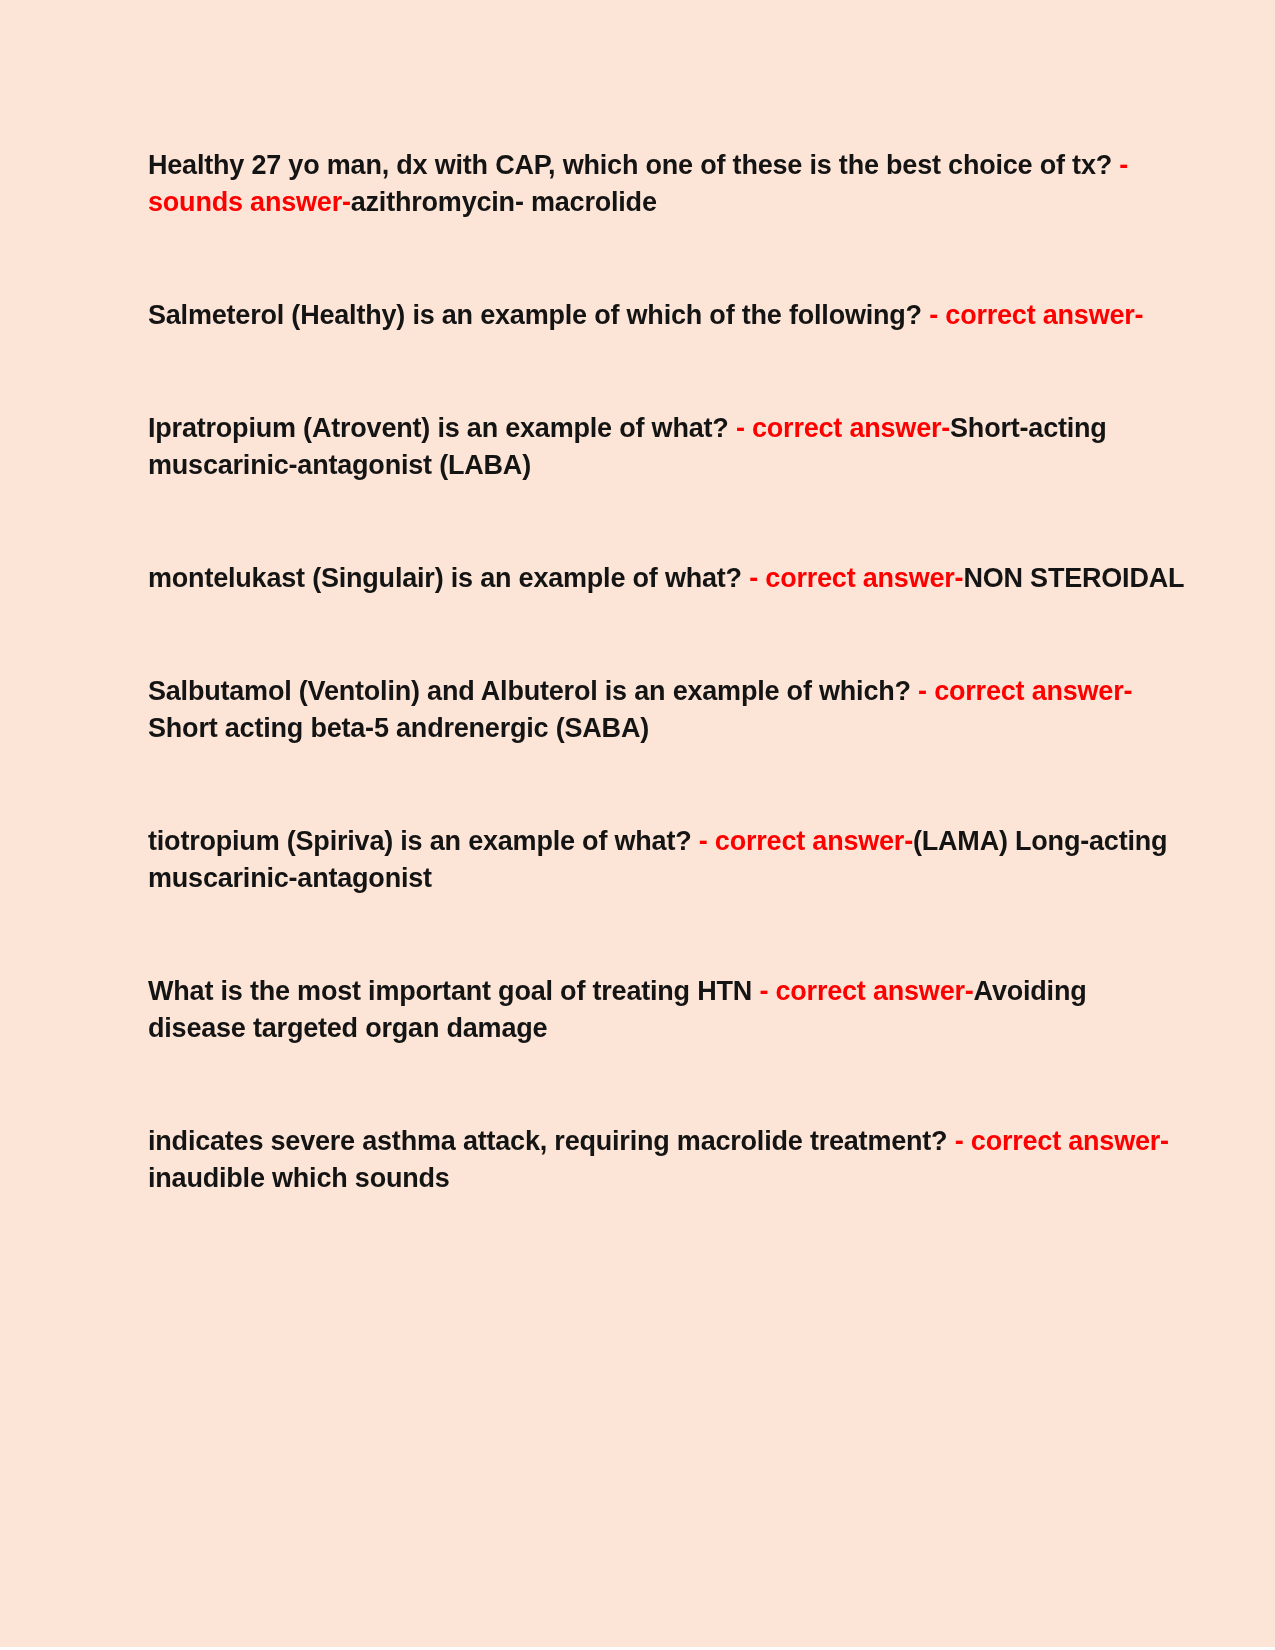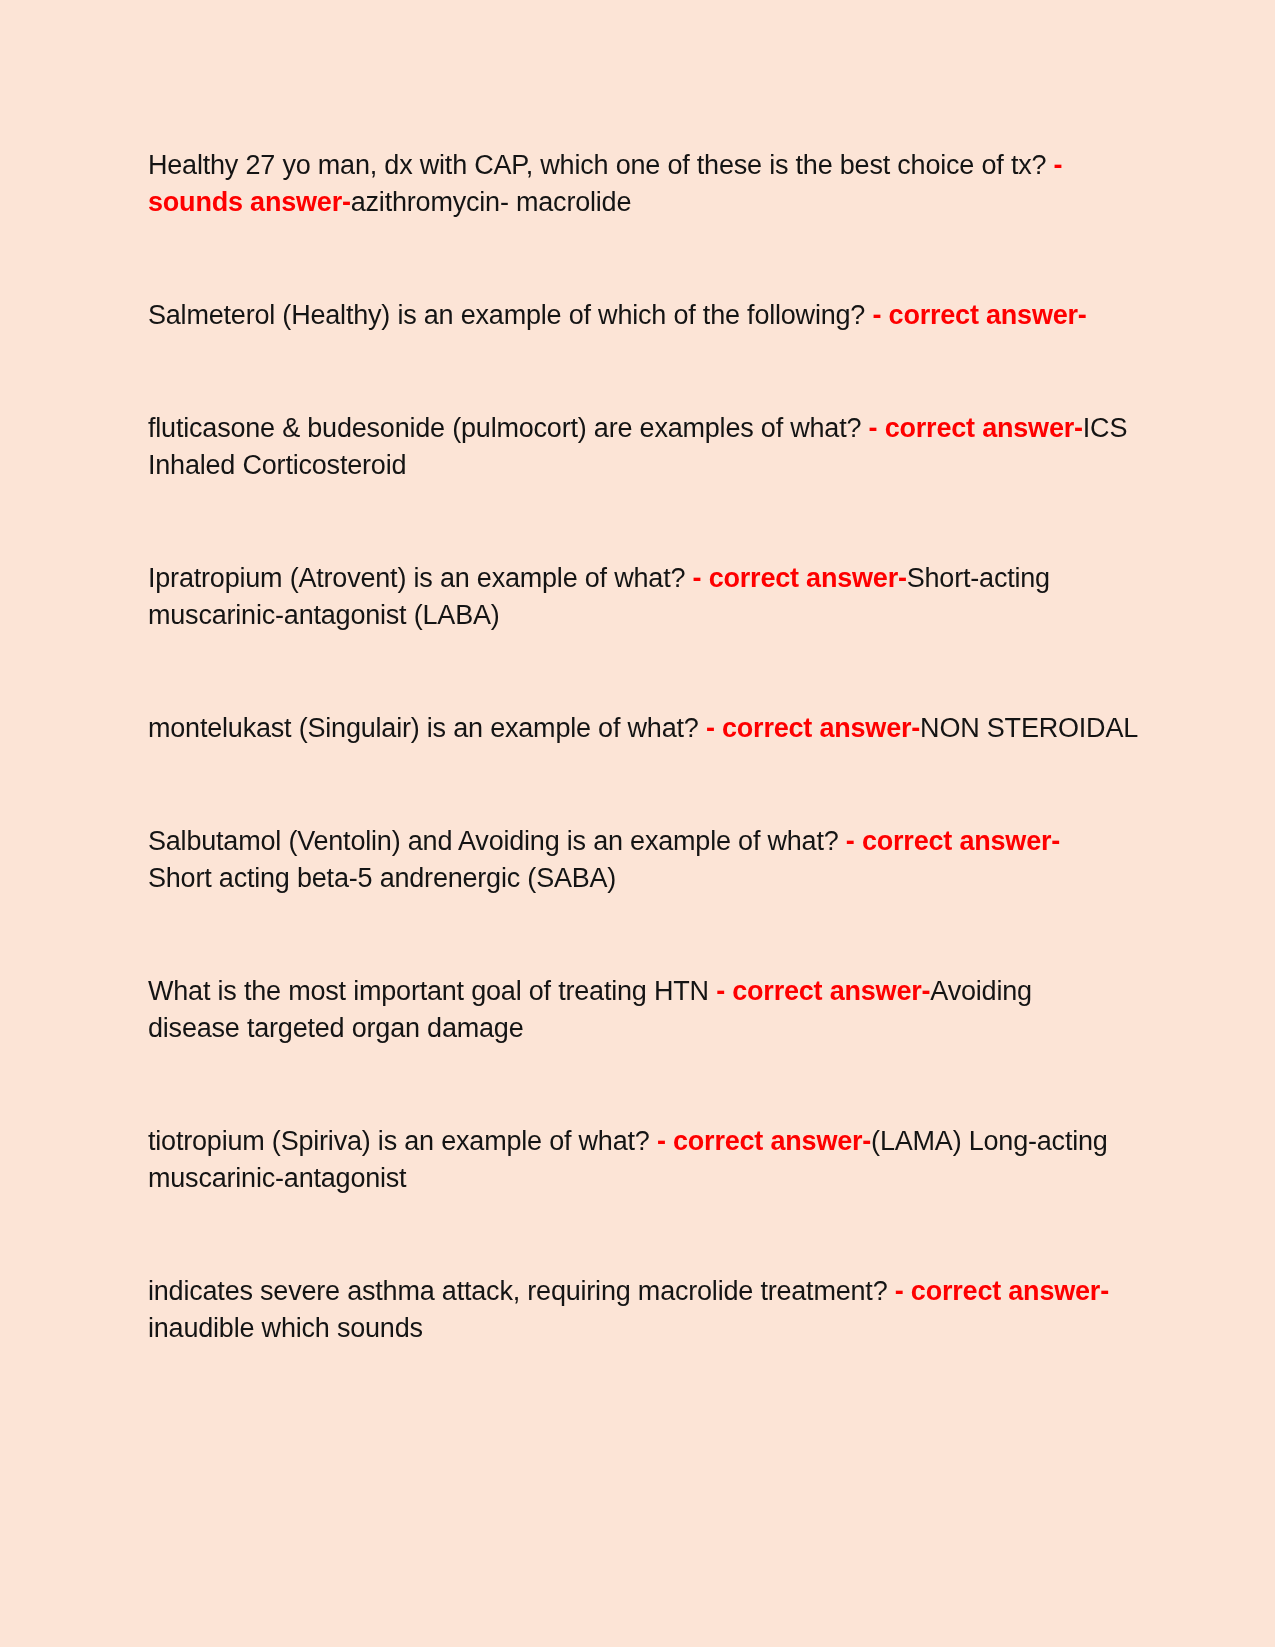--- a/index.html
+++ b/index.html
@@ -31,21 +31,21 @@
   }
   .qa-line {
     font-size: 27px;
     line-height: 37px;
     white-space: nowrap;
     color: var(--ink, #141414);
     letter-spacing: -0.2px;
   }
   .seg-q, .seg-a {
     color: var(--ink, #141414);
-    font-weight: 400;
+    font-weight: 700;
   }
   .seg-m {
     color: var(--red, #ff0000);
     font-weight: 700;
   }
   .page-bottom-edge {
     position: absolute;
     left: 0;
     bottom: 0;
     width: 100%;
@@ -59,41 +59,37 @@
 <div class="page">
   <div class="qa-list" id="qa-list">
       <div class="qa-item">
         <div class="qa-line"><span class="seg-q">Healthy 27 yo man, dx with CAP, which one of these is the best choice of tx? </span><span class="seg-m">-</span></div>
         <div class="qa-line"><span class="seg-m">sounds answer-</span><span class="seg-a">azithromycin- macrolide</span></div>
       </div>
       <div class="qa-item">
         <div class="qa-line"><span class="seg-q">Salmeterol (Healthy) is an example of which of the following? </span><span class="seg-m">- correct answer-</span></div>
       </div>
       <div class="qa-item">
-        <div class="qa-line"><span class="seg-q">fluticasone &amp; budesonide (pulmocort) are examples of what? </span><span class="seg-m">- correct answer-</span><span class="seg-a">ICS</span></div>
-        <div class="qa-line"><span class="seg-a">Inhaled Corticosteroid</span></div>
-      </div>
-      <div class="qa-item">
         <div class="qa-line"><span class="seg-q">Ipratropium (Atrovent) is an example of what? </span><span class="seg-m">- correct answer-</span><span class="seg-a">Short-acting</span></div>
         <div class="qa-line"><span class="seg-a">muscarinic-antagonist (LABA)</span></div>
       </div>
       <div class="qa-item">
         <div class="qa-line"><span class="seg-q">montelukast (Singulair) is an example of what? </span><span class="seg-m">- correct answer-</span><span class="seg-a">NON STEROIDAL</span></div>
       </div>
       <div class="qa-item">
-        <div class="qa-line"><span class="seg-q">Salbutamol (Ventolin) and Avoiding is an example of what? </span><span class="seg-m">- correct answer-</span></div>
+        <div class="qa-line"><span class="seg-q">Salbutamol (Ventolin) and Albuterol is an example of which? </span><span class="seg-m">- correct answer-</span></div>
         <div class="qa-line"><span class="seg-a">Short acting beta-5 andrenergic (SABA)</span></div>
+      </div>
+      <div class="qa-item">
+        <div class="qa-line"><span class="seg-q">tiotropium (Spiriva) is an example of what? </span><span class="seg-m">- correct answer-</span><span class="seg-a">(LAMA) Long-acting</span></div>
+        <div class="qa-line"><span class="seg-a">muscarinic-antagonist</span></div>
       </div>
       <div class="qa-item">
         <div class="qa-line"><span class="seg-q">What is the most important goal of treating HTN </span><span class="seg-m">- correct answer-</span><span class="seg-a">Avoiding</span></div>
         <div class="qa-line"><span class="seg-a">disease targeted organ damage</span></div>
-      </div>
-      <div class="qa-item">
-        <div class="qa-line"><span class="seg-q">tiotropium (Spiriva) is an example of what? </span><span class="seg-m">- correct answer-</span><span class="seg-a">(LAMA) Long-acting</span></div>
-        <div class="qa-line"><span class="seg-a">muscarinic-antagonist</span></div>
       </div>
       <div class="qa-item">
         <div class="qa-line"><span class="seg-q">indicates severe asthma attack, requiring macrolide treatment? </span><span class="seg-m">- correct answer-</span></div>
         <div class="qa-line"><span class="seg-a">inaudible which sounds</span></div>
       </div>
     </div>
   <div class="page-bottom-edge"></div>
 </div>
 
 </body></html>

